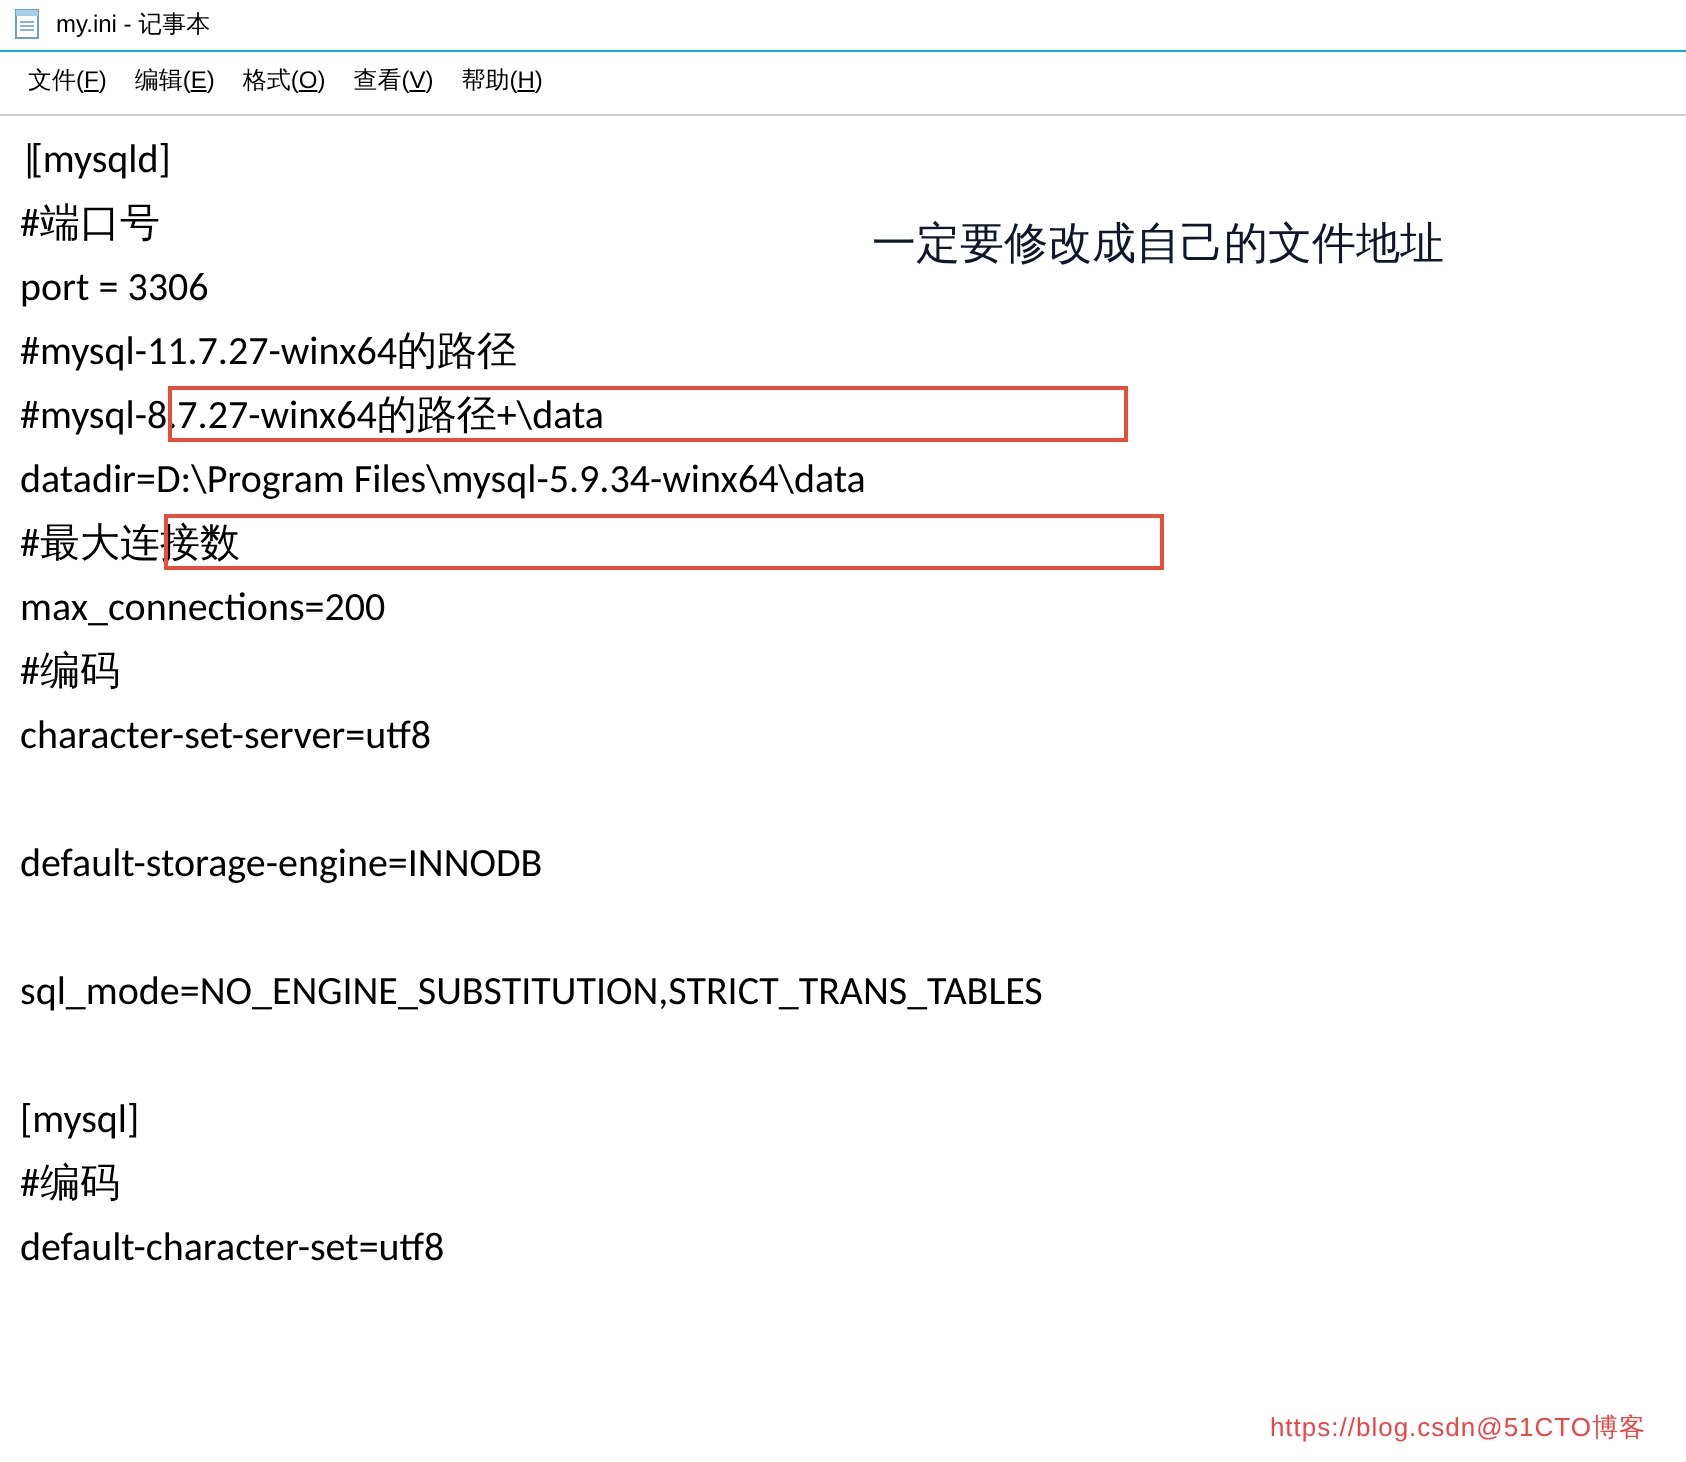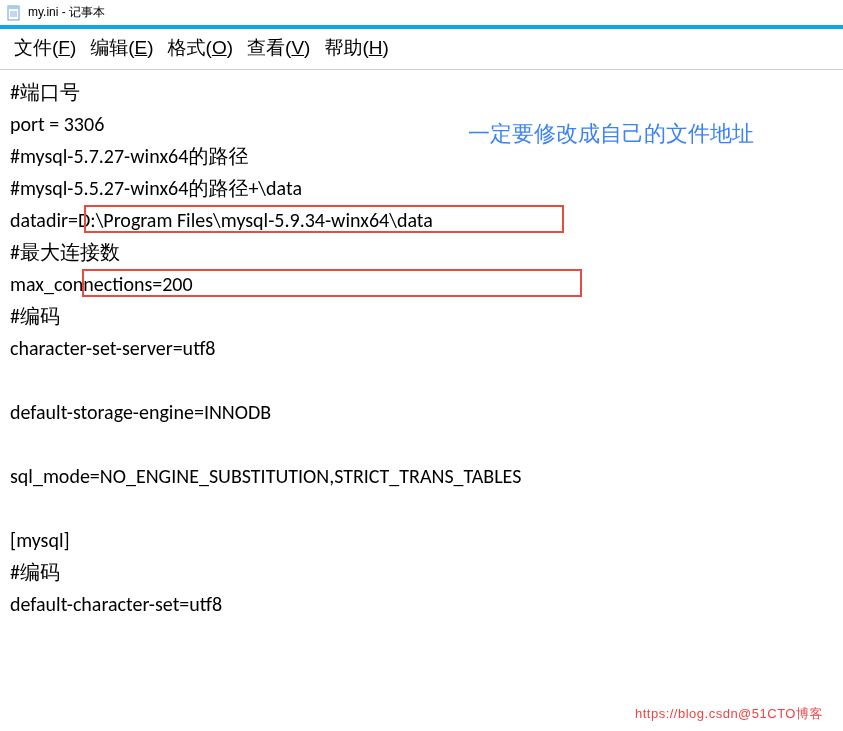--- a/index.html
+++ b/index.html
@@ -10,40 +10,40 @@
     body {
       font-family: "Microsoft YaHei", "SimSun", sans-serif;
       background: #fff;
       width: 843px;
       height: 731px;
       overflow: hidden;
       position: relative;
     }
     .titlebar {
       display: flex;
-      align-items: center;
+      align-items: flex-start;
       padding: 4px 6px;
       font-size: 12px;
       color: #000;
       background: #fff;
-      border-bottom: 4px solid #0ea5e9;
+      border-bottom: 1px solid #0ea5e9;
     }
     .titlebar-icon {
       width: 16px;
       height: 16px;
       margin-right: 6px;
       display: inline-flex;
       align-items: center;
       justify-content: center;
     }
     .menubar {
       display: flex;
       gap: 6px;
       padding: 4px 10px 6px 10px;
-      font-size: 19px;
+      font-size: 12px;
       color: #000;
       border-bottom: 1px solid #ccc;
     }
     .menu-item {
       padding: 2px 4px;
       cursor: default;
     }
     .menu-item .underline {
       text-decoration: underline;
     }
@@ -64,24 +64,23 @@
       position: relative;
       white-space: nowrap;
     }
     .highlight-box {
       position: absolute;
       border: 2px solid #e74c3c;
       pointer-events: none;
     }
     .annotation {
       position: absolute;
-      color: #3b82f6;
+      color: #0f172a;
       font-size: 22px;
       font-weight: 500;
-      margin-left: 32px;
     }
     .watermark {
       position: absolute;
       bottom: 8px;
       right: 20px;
       font-size: 13px;
       color: #ef4444;
       letter-spacing: 0.5px;
     }
     .blank-line {
@@ -106,24 +105,25 @@
 
 <div class="menubar">
   <span class="menu-item">文件(<span class="underline">F</span>)</span>
   <span class="menu-item">编辑(<span class="underline">E</span>)</span>
   <span class="menu-item">格式(<span class="underline">O</span>)</span>
   <span class="menu-item">查看(<span class="underline">V</span>)</span>
   <span class="menu-item">帮助(<span class="underline">H</span>)</span>
 </div>
 
 <div class="content">
+  <div class="line cursor-line">[mysqld]</div>
   <div class="line">#端口号</div>
   <div class="line">port = 3306</div>
-  <div class="line">#mysql-5.7.27-winx64的路径</div>
-  <div class="line">#mysql-5.5.27-winx64的路径+\data</div>
+  <div class="line">#mysql-11.7.27-winx64的路径</div>
+  <div class="line">#mysql-8.7.27-winx64的路径+\data</div>
   <div class="line">
     <span>datadir=</span><span>D:\Program Files\mysql-5.9.34-winx64\data</span>
   </div>
   <div class="line">#最大连接数</div>
   <div class="line">max_connections=200</div>
   <div class="line">#编码</div>
   <div class="line">character-set-server=utf8</div>
   <div class="blank-line"></div>
   <div class="line">default-storage-engine=INNODB</div>
   <div class="blank-line"></div>

